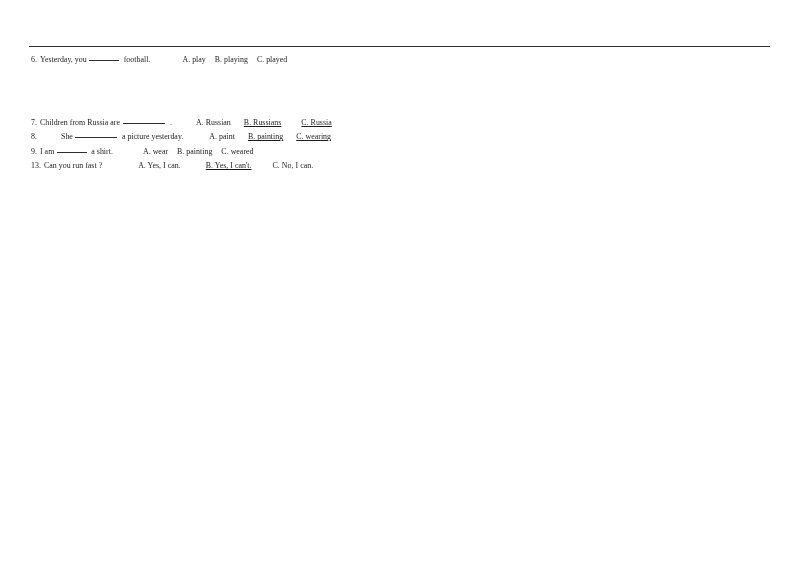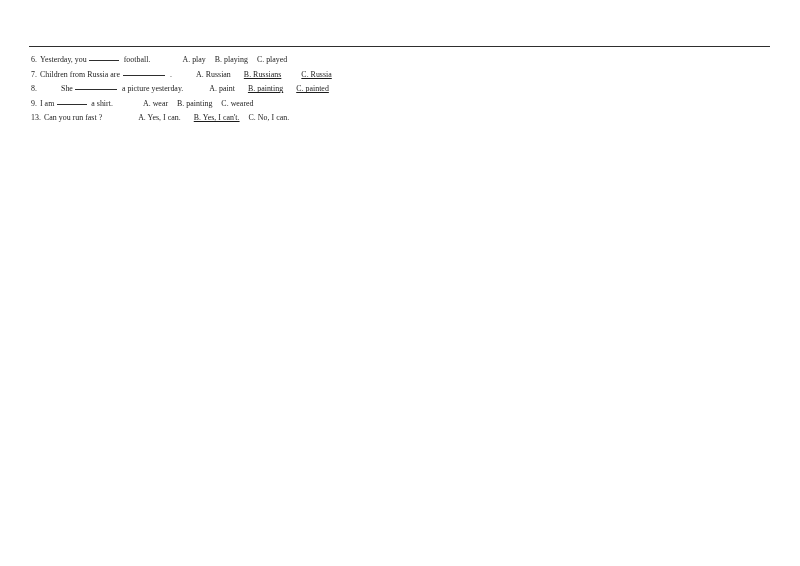--- a/index.html
+++ b/index.html
@@ -127,38 +127,38 @@
       </span>
     </div>
 
     <div class="q-row">
       <span class="q-stem">
         <span class="q-num">7.</span>
         <span class="q-text" style="padding-left:3px;">Children from Russia are</span>
         <span class="blank long"></span>
         <span class="q-tail" style="padding-left:3px;">.</span>
       </span>
-      <span class="q-options" style="padding-left:24px;">
+      <span class="q-options" style="padding-left:24px;margin-top:48px;">
         <span class="opt wide">A. Russian</span>
         <span class="opt wide">B. Russians</span>
         <span class="opt wide" style="padding-left:20px;">C. Russia</span>
       </span>
     </div>
 
     <div class="q-row">
       <span class="q-stem">
         <span class="q-num">8.</span>
         <span class="q-text" style="padding-left:3px;margin-left:21px;">She</span>
         <span class="blank long"></span>
         <span class="q-tail">a picture yesterday.</span>
       </span>
       <span class="q-options" style="padding-left:26px;align-items:flex-end;">
         <span class="opt wide">A. paint</span>
         <span class="opt wide">B. painting</span>
-        <span class="opt wide">C. painted</span>
+        <span class="opt wide">C. wearing</span>
       </span>
     </div>
 
     <div class="q-row">
       <span class="q-stem">
         <span class="q-num">9.</span>
         <span class="q-text" style="padding-left:3px;">I am</span>
         <span class="blank short"></span>
         <span class="q-tail">a shirt.</span>
       </span>
@@ -167,21 +167,21 @@
         <span class="opt">B. painting</span>
         <span class="opt">C. weared</span>
       </span>
     </div>
 
     <div class="q-row">
       <span class="q-stem">
         <span class="q-num">13.</span>
         <span class="q-text" style="padding-left:3px;">Can you run fast ?</span>
       </span>
-      <span class="q-options" style="padding-left:36px;">
+      <span class="q-options" style="padding-left:36px;gap:12px;">
         <span class="opt wide">A. Yes, I can.</span>
         <span class="opt wide">B. Yes, I can't.</span>
         <span class="opt">C. No, I can.</span>
       </span>
     </div>
 
   </div>
 </div>
 
 </body></html>

